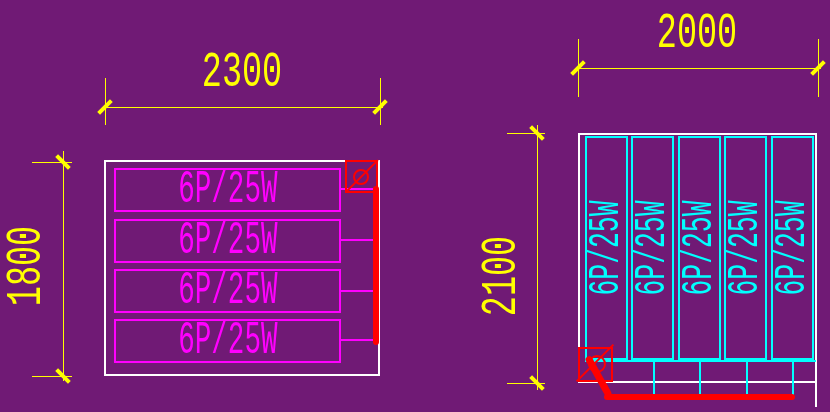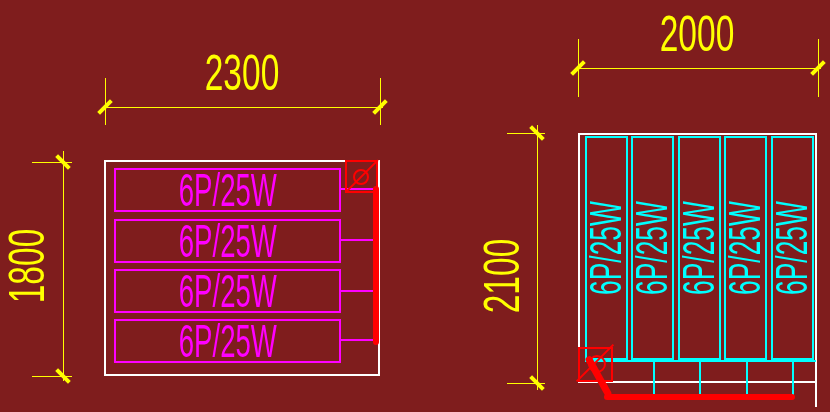--- a/index.html
+++ b/index.html
@@ -1,20 +1,20 @@
 <!DOCTYPE html>
 <html><head>
 <meta charset="utf-8">
 <style>
   :root{
     --dim:#FFFF00; --outline:#FFFFFF; --mag:#FF00FF; --cyn:#00FFFF; --red:#FF0000;
   }
   html,body{margin:0;padding:0;background:#000;}
-  .canvas{position:relative;width:830px;height:412px;background:#7f1d1d;overflow:hidden;
-          font-family:Liberation Sans, sans-serif;}
+  .canvas{position:relative;width:830px;height:412px;background:#701a75;overflow:hidden;
+          font-family:Liberation Mono, monospace;}
   .abs{position:absolute;}
   .yline{position:absolute;background:var(--dim);}
   .tick{position:absolute;width:18px;height:4px;background:var(--dim);}
   .tick.fw{transform:translate(-50%,-50%) rotate(-45deg);}  
   .tick.bw{transform:translate(-50%,-50%) rotate(45deg);}   
   .dimlabel{position:absolute;color:var(--dim);font-size:50px;line-height:1;white-space:nowrap;
             transform:translate(-50%,-50%) scaleX(0.67);}
   .dimlabel.vert{transform:translate(-50%,-50%) rotate(-90deg) scaleX(0.67);}
   .panel{position:absolute;border:2px solid var(--outline);box-sizing:border-box;background:transparent;}
   .lbar{position:absolute;left:114px;width:227px;height:44px;border:2px solid var(--mag);

